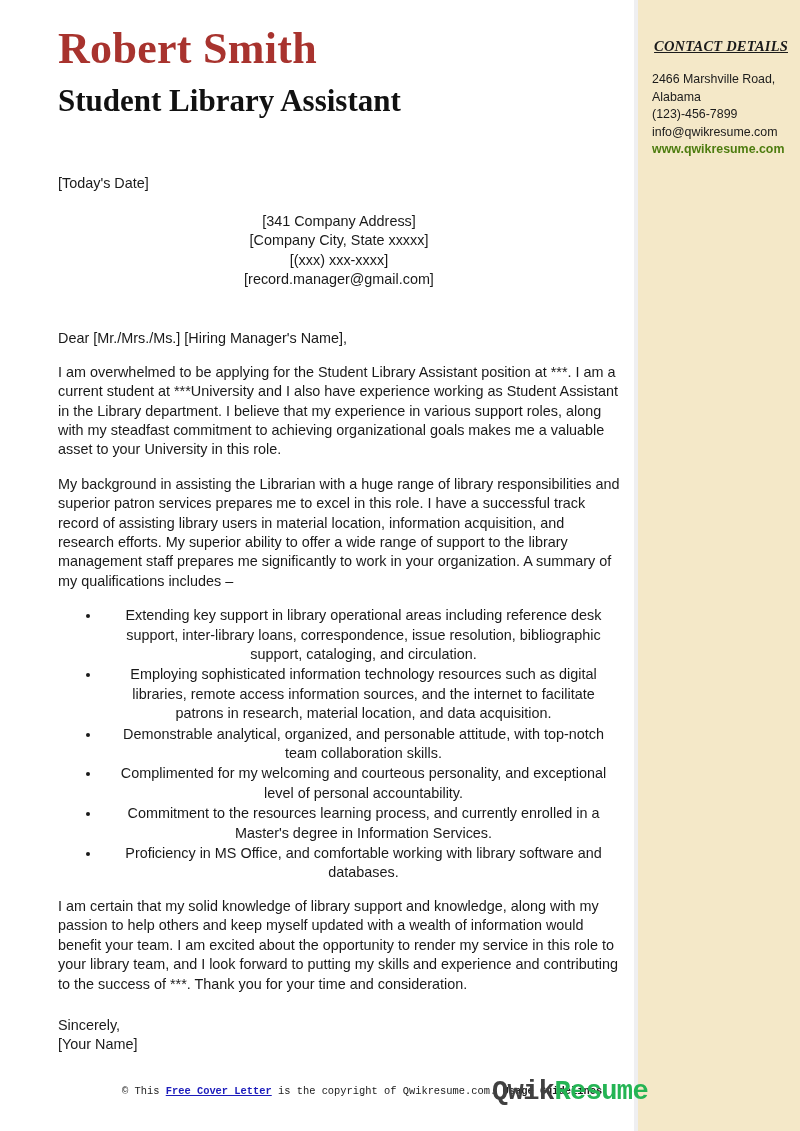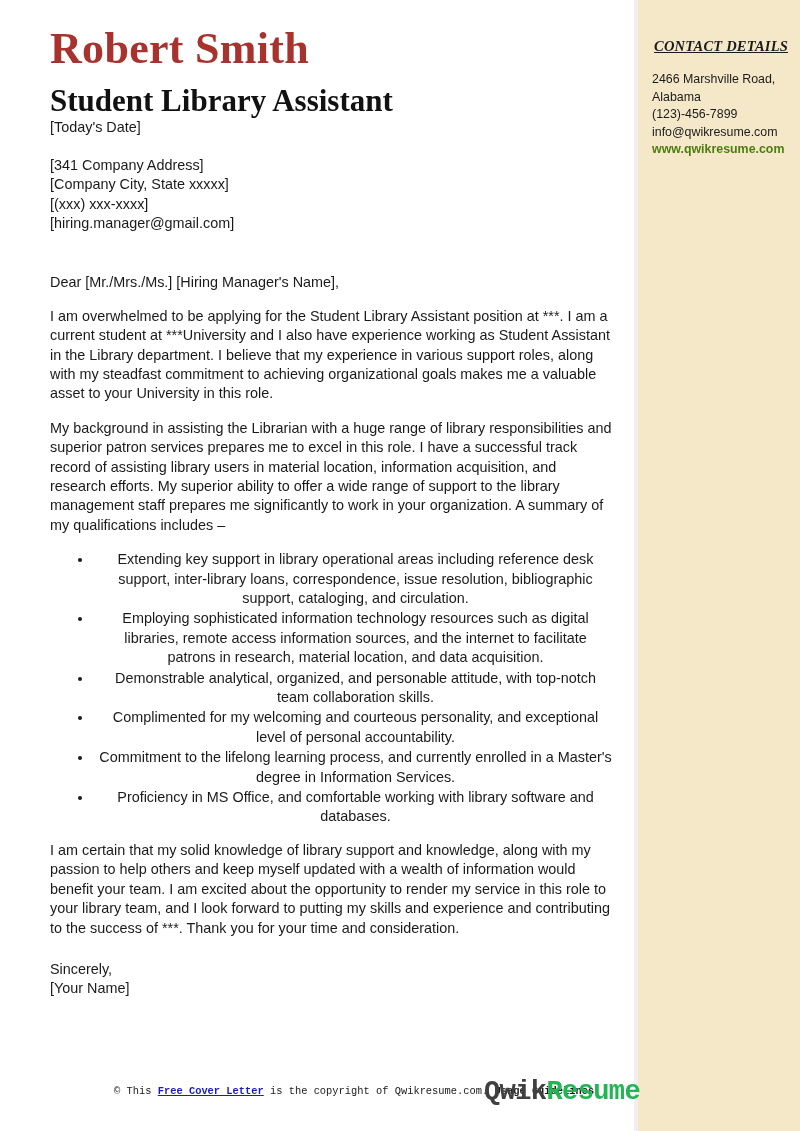--- a/index.html
+++ b/index.html
@@ -54,21 +54,21 @@
   .contact-list div { white-space: nowrap; }
   .contact-website {
     color: #4d7c0f;
     font-weight: bold;
   }
 
   
   .main {
     position: absolute;
     top: 0;
-    left: 8px;
+    left: 16px;
     width: 634px;
     height: 1131px;
     box-sizing: border-box;
     padding: 0 30px 0 42px;
   }
 
   .name {
     font-family: "Liberation Serif", serif;
     font-size: 44px;
     font-weight: bold;
@@ -80,29 +80,30 @@
   .job-title {
     font-family: "Liberation Serif", serif;
     font-size: 31px;
     font-weight: bold;
     color: #111111;
     margin: 12px 0 0 0;
     line-height: 1.1;
   }
 
   .letter {
+    margin-top: 56px;
     font-size: 14.4px;
     line-height: 19.4px;
     color: #1a1a1a;
   }
   .letter p { margin: 0; }
 
   .date-line { margin-bottom: 18px !important; }
 
-  .recipient { margin-bottom: 0 !important; }
+  .recipient { margin-bottom: 0 !important; text-align: center; }
   .recipient div { white-space: nowrap; }
 
   .salutation {
     margin-top: 40px !important;
     margin-bottom: 14px !important;
   }
 
   .body-par { margin-bottom: 15px !important; }
 
   ul.qual-list {
@@ -184,35 +185,35 @@
     <h2 class="job-title">Student Library Assistant</h2>
 
     <div class="letter">
 
       <p class="date-line">[Today's Date]</p>
 
       <div class="recipient">
         <div>[341 Company Address]</div>
         <div>[Company City, State xxxxx]</div>
         <div>[(xxx) xxx-xxxx]</div>
-        <div>[hiring.manager@gmail.com]</div>
+        <div>[record.manager@gmail.com]</div>
       </div>
 
       <p class="salutation">Dear [Mr./Mrs./Ms.] [Hiring Manager's Name],</p>
 
       <p class="body-par">I am overwhelmed to be applying for the Student Library Assistant position at ***. I am a current student at ***University and I also have experience working as Student Assistant in the Library department. I believe that my experience in various support roles, along with my steadfast commitment to achieving organizational goals makes me a valuable asset to your University in this role.</p>
 
       <p class="body-par">My background in assisting the Librarian with a huge range of library responsibilities and superior patron services prepares me to excel in this role. I have a successful track record of assisting library users in material location, information acquisition, and research efforts. My superior ability to offer a wide range of support to the library management staff prepares me significantly to work in your organization. A summary of my qualifications includes –</p>
 
       <ul class="qual-list">
         <li>Extending key support in library operational areas including reference desk support, inter-library loans, correspondence, issue resolution, bibliographic support, cataloging, and circulation.</li>
         <li>Employing sophisticated information technology resources such as digital libraries, remote access information sources, and the internet to facilitate patrons in research, material location, and data acquisition.</li>
         <li>Demonstrable analytical, organized, and personable attitude, with top-notch team collaboration skills.</li>
         <li>Complimented for my welcoming and courteous personality, and exceptional level of personal accountability.</li>
-        <li>Commitment to the lifelong learning process, and currently enrolled in a Master's degree in Information Services.</li>
+        <li>Commitment to the resources learning process, and currently enrolled in a Master's degree in Information Services.</li>
         <li>Proficiency in MS Office, and comfortable working with library software and databases.</li>
       </ul>
 
       <p class="closing-par">I am certain that my solid knowledge of library support and knowledge, along with my passion to help others and keep myself updated with a wealth of information would benefit your team. I am excited about the opportunity to render my service in this role to your library team, and I look forward to putting my skills and experience and contributing to the success of ***. Thank you for your time and consideration.</p>
 
       <div class="signoff">
         <div>Sincerely,</div>
         <div>[Your Name]</div>
       </div>
 

